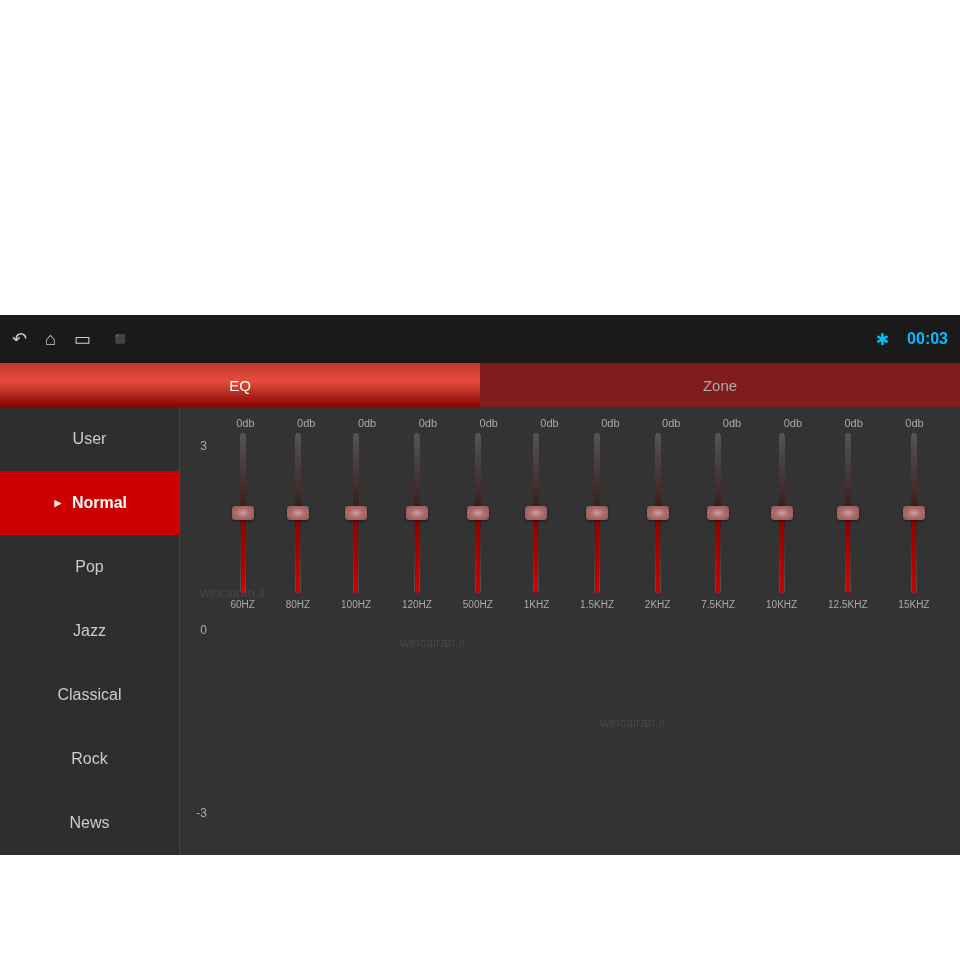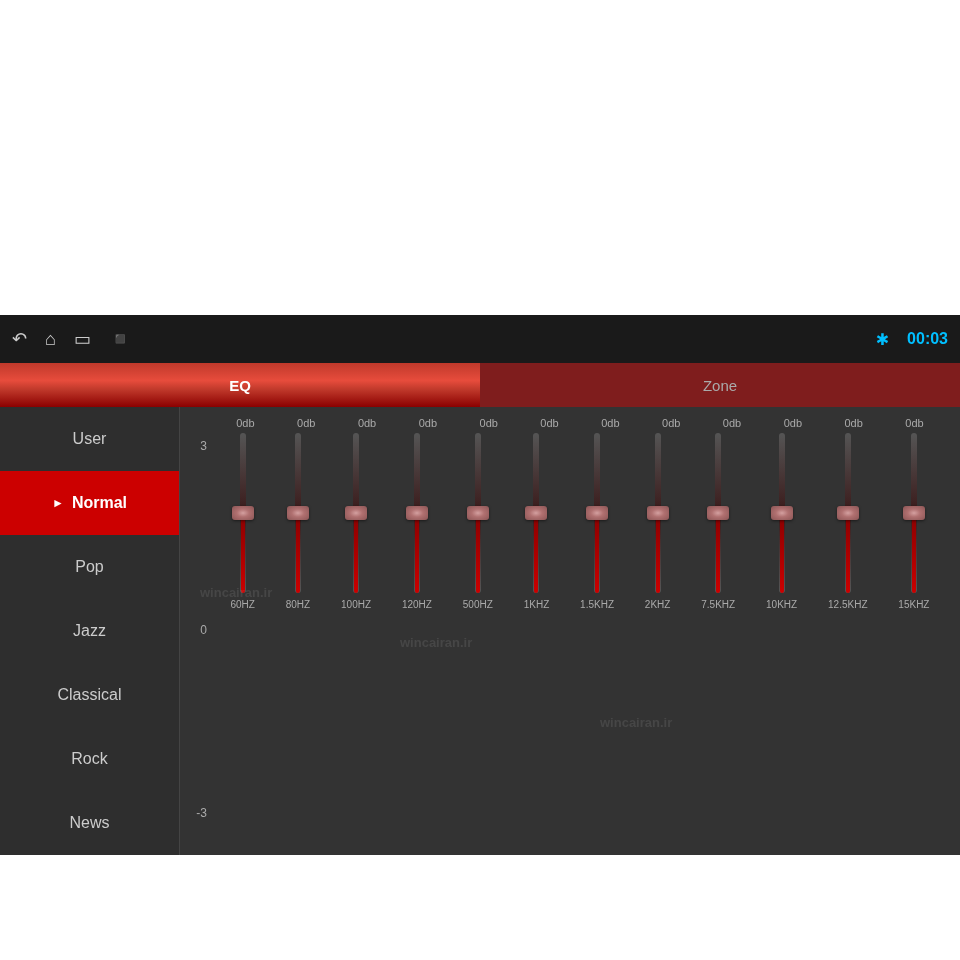--- a/index.html
+++ b/index.html
@@ -58,21 +58,21 @@
       align-items: center;
       justify-content: center;
       font-size: 15px;
       color: #ddd;
       cursor: pointer;
       position: relative;
     }
     .tab.active {
       background: linear-gradient(to bottom, #c0392b 0%, #e74c3c 40%, #c0392b 60%, #8b0000 100%);
       color: #fff;
-      font-weight: bold;
+      font-weight: normal;
     }
     .tab.inactive {
       background: #7f1d1d;
       color: #aaa;
     }
 
     
     .main-content {
       display: flex;
       width: 100%;
@@ -206,21 +206,20 @@
       margin-top: 6px;
     }
 
     
     .watermark {
       position: absolute;
       color: rgba(180,180,180,0.15);
       font-size: 13px;
       pointer-events: none;
       white-space: nowrap;
-      font-weight: bold;
     }
   </style>
 </head>
 <body>
 
 <div class="device">
 
   <div class="top-bar">
     <span class="top-bar-icon">↶</span>
     <span class="top-bar-icon">⌂</span>

